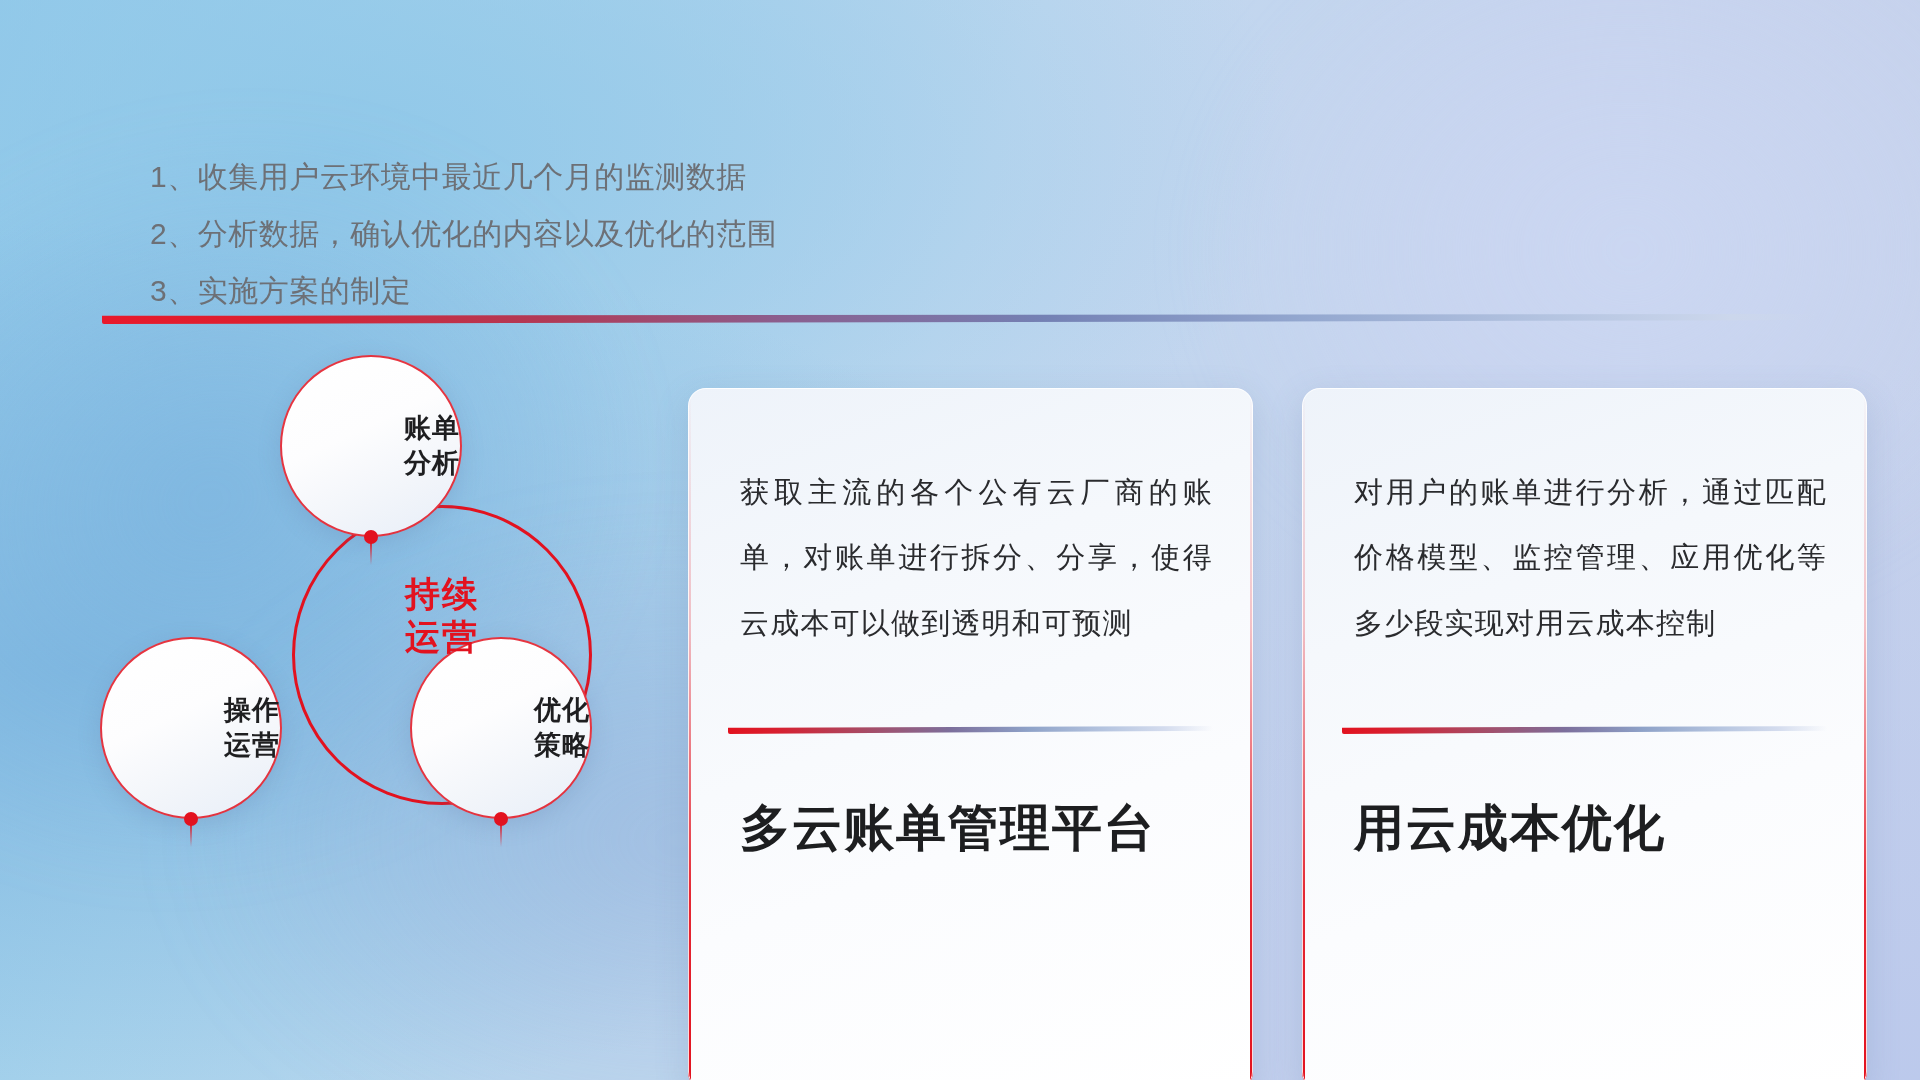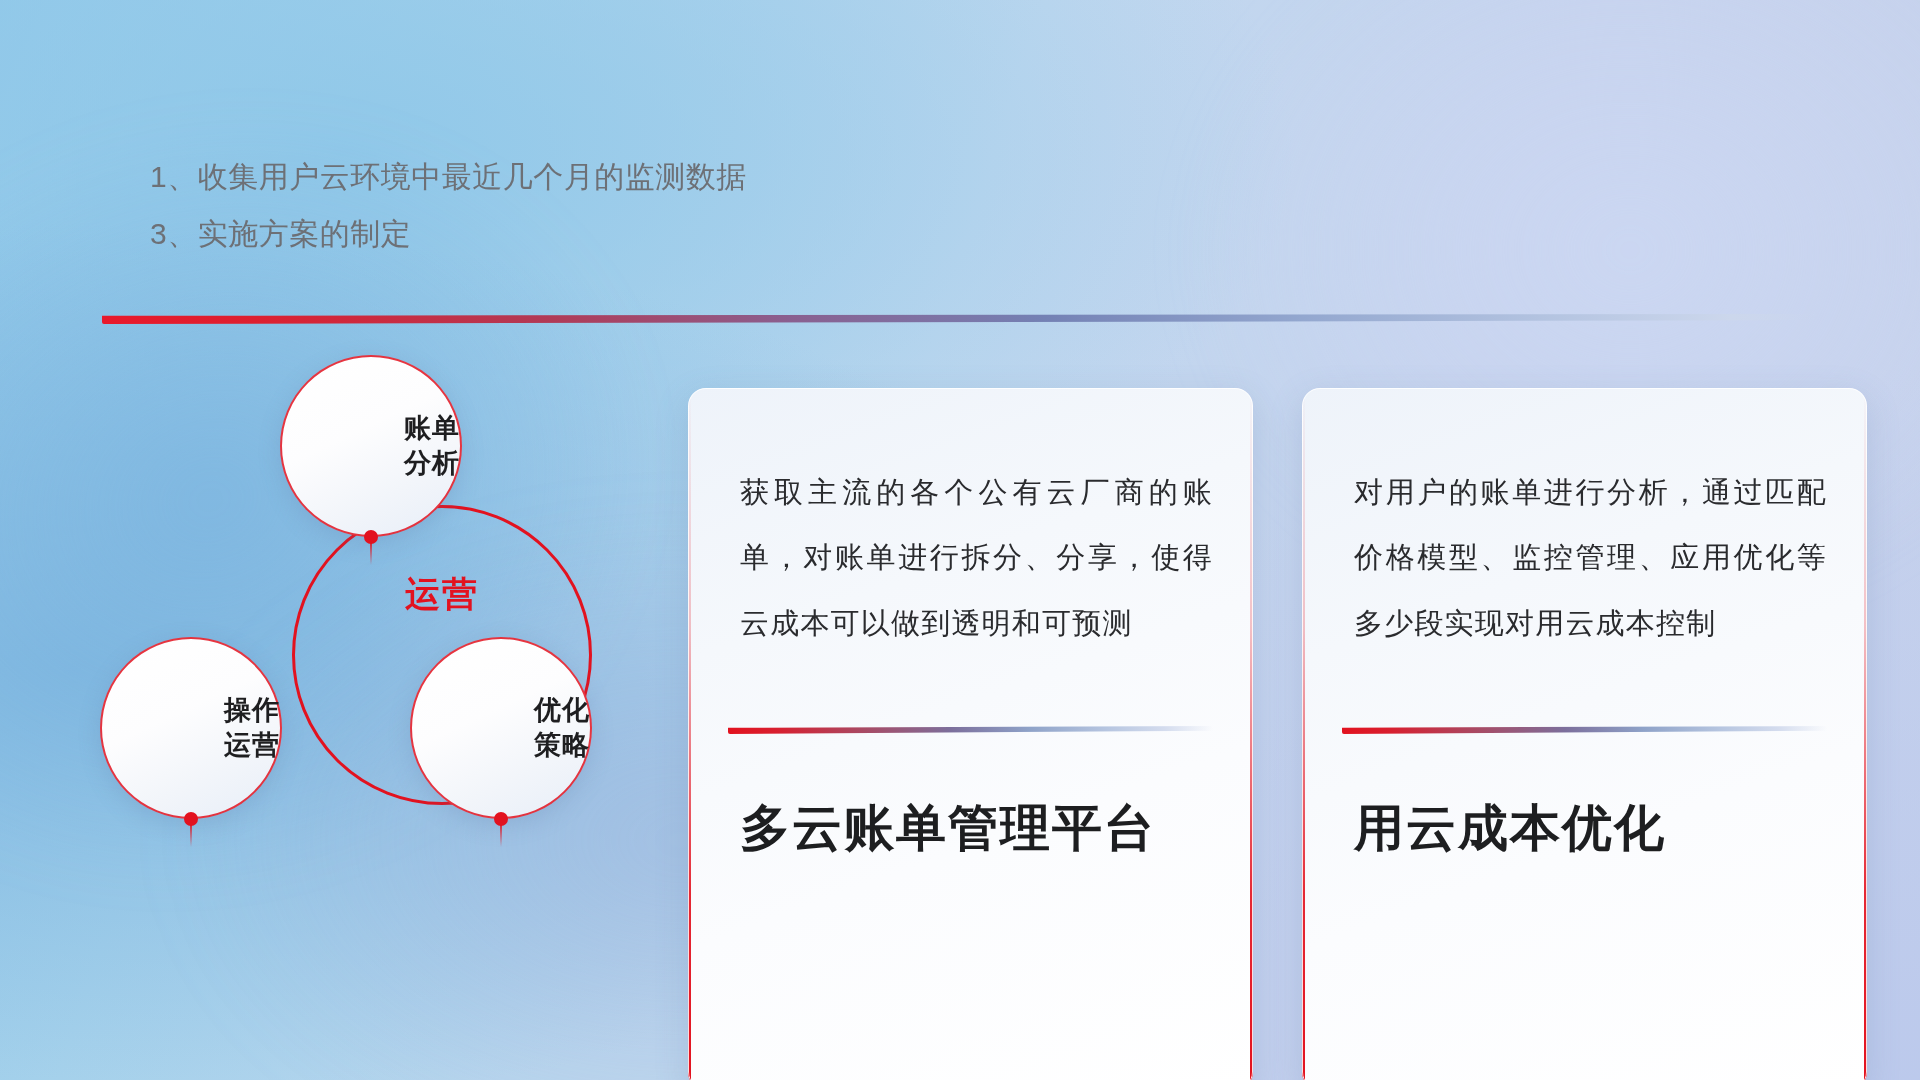--- a/index.html
+++ b/index.html
@@ -209,20 +209,21 @@
 <body>
 
 <div id="stage">
 
   <div class="bg-sweep-a"></div>
   <div class="bg-sweep-b"></div>
   <div class="bg-sweep-c"></div>
 
   <div class="steps-col" id="steps-left">
     <div class="step-line">1、收集用户云环境中最近几个月的监测数据</div>
+    <div class="step-line">2、分析数据，确认优化的内容以及优化的范围</div>
     <div class="step-line">3、实施方案的制定</div>
   </div>
 
   <div class="steps-col" id="steps-right">
   </div>
 
   <div id="top-rule"></div>
 
   <div id="diagram">
 
@@ -237,20 +238,21 @@
       <span class="bubble-line">操作</span>
       <span class="bubble-line">运营</span>
     </div>
 
     <div class="bubble" id="bubble-right">
       <span class="bubble-line">优化</span>
       <span class="bubble-line">策略</span>
     </div>
 
     <div id="center-label">
+      <div>持续</div>
       <div>运营</div>
     </div>
 
     <div class="dot" id="dot-top"></div>
     <div class="dot-tail" id="tail-top"></div>
     <div class="dot" id="dot-left"></div>
     <div class="dot-tail" id="tail-left"></div>
     <div class="dot" id="dot-right"></div>
     <div class="dot-tail" id="tail-right"></div>
   </div>

